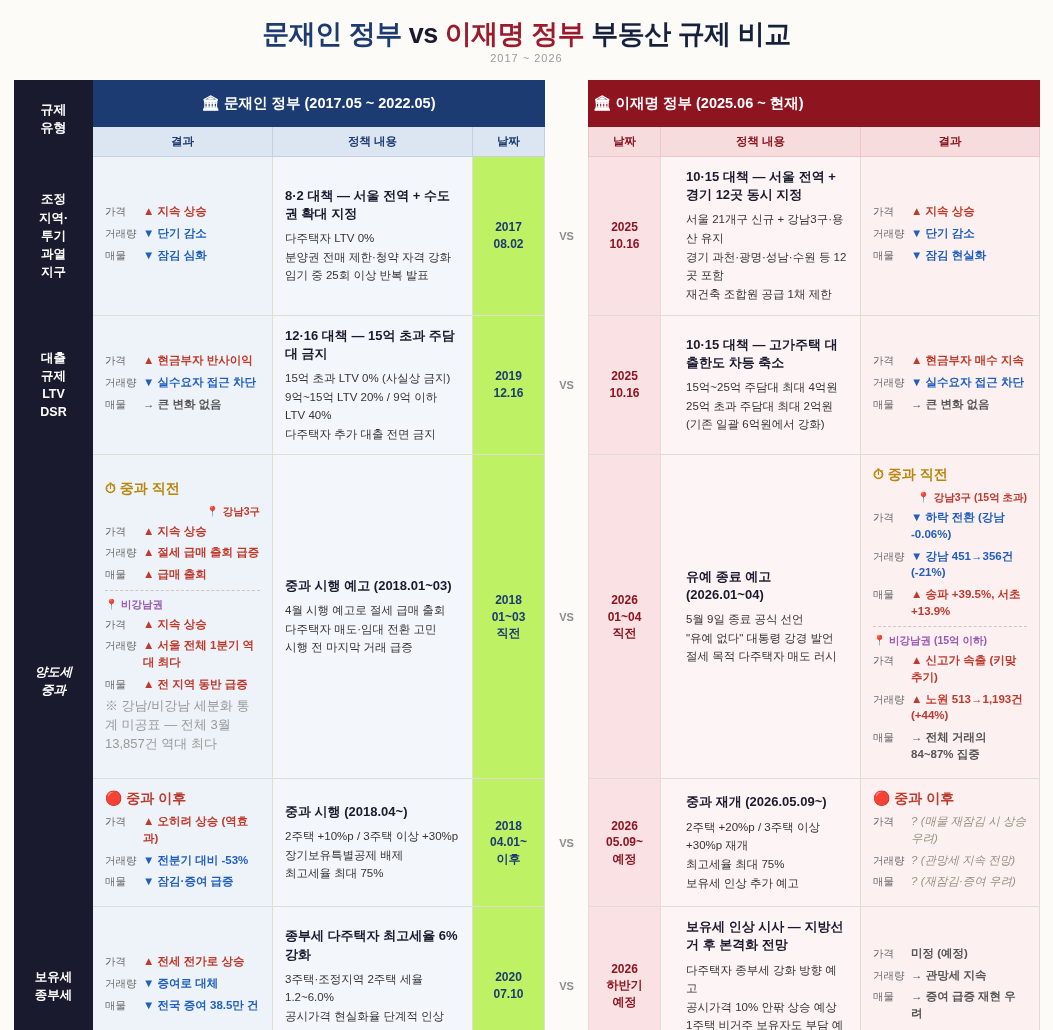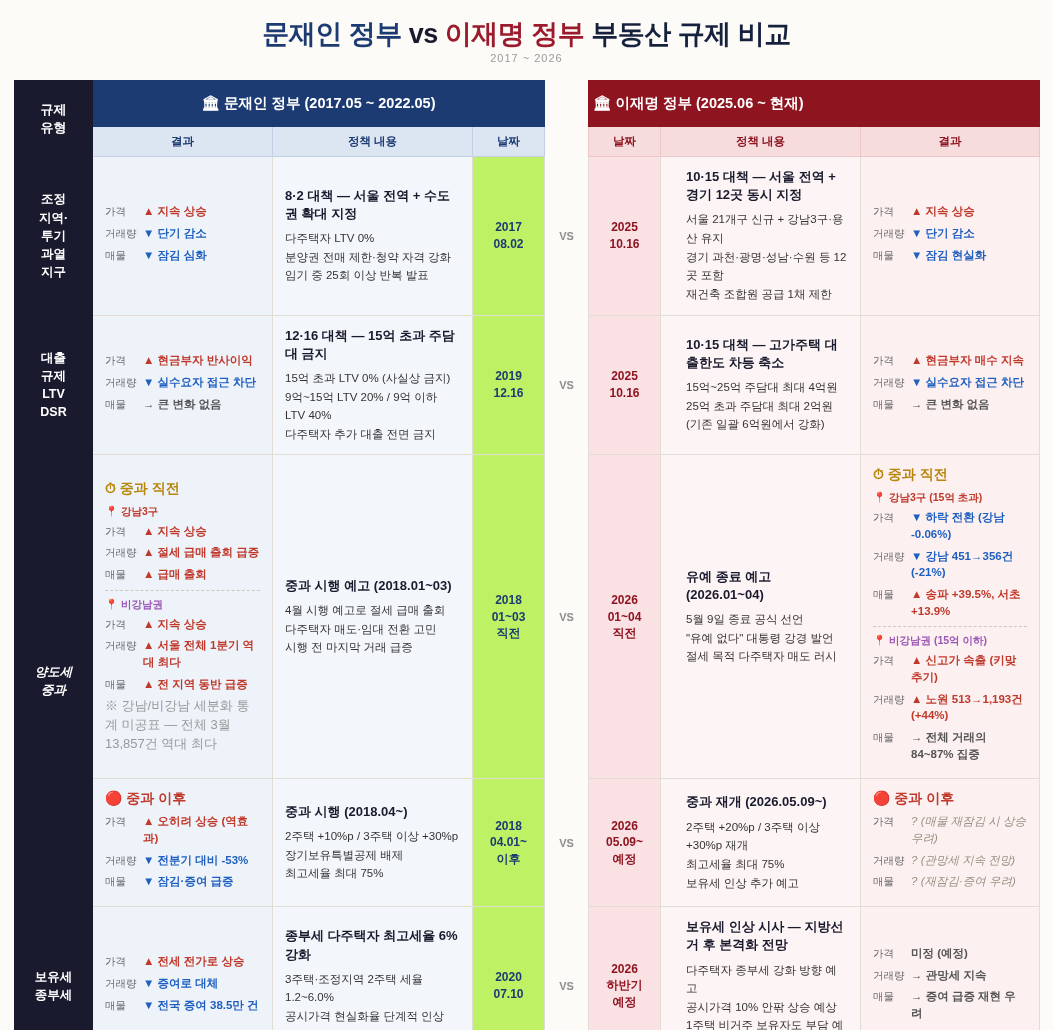--- a/index.html
+++ b/index.html
@@ -82,21 +82,21 @@
   .metric-row { display: flex; align-items: flex-start; margin-bottom: 5px; line-height: 1.45; }
   .metric-label { width: 38px; flex: none; color: #6b6b6b; font-size: 10.5px; padding-top: 1px; }
   .metric-val { font-weight: bold; font-size: 11.5px; }
   .up { color: #c0392b; }
   .down { color: #1f5fbf; }
   .flat { color: #555; }
 
   .tag-line { font-size: 14px; font-weight: bold; margin-bottom: 5px; }
   .tag-clock { color: #b8860b; }
   .tag-red { color: #c0392b; }
-  .tag-sub { color: #c0392b; font-size: 10.5px; font-weight: bold; margin: 7px 0 4px 0; }
+  .tag-sub { color: #c0392b; font-size: 10.5px; font-weight: bold; margin: 7px 0 4px 0; text-align: right; }
   .tag-sub2 { color: #9b59b6; font-size: 10.5px; font-weight: bold; margin: 7px 0 4px 0; }
   .dashed-sep { border-top: 1px dashed #cfc8bc; margin: 7px 0; }
   .note { font-size: 13px; color: #999; line-height: 1.45; margin-top: 5px; }
   .q { color: #9a8f80; font-style: italic; font-weight: normal; }
 </style>
 </head>
 <body>
 
 <div class="page">
 

